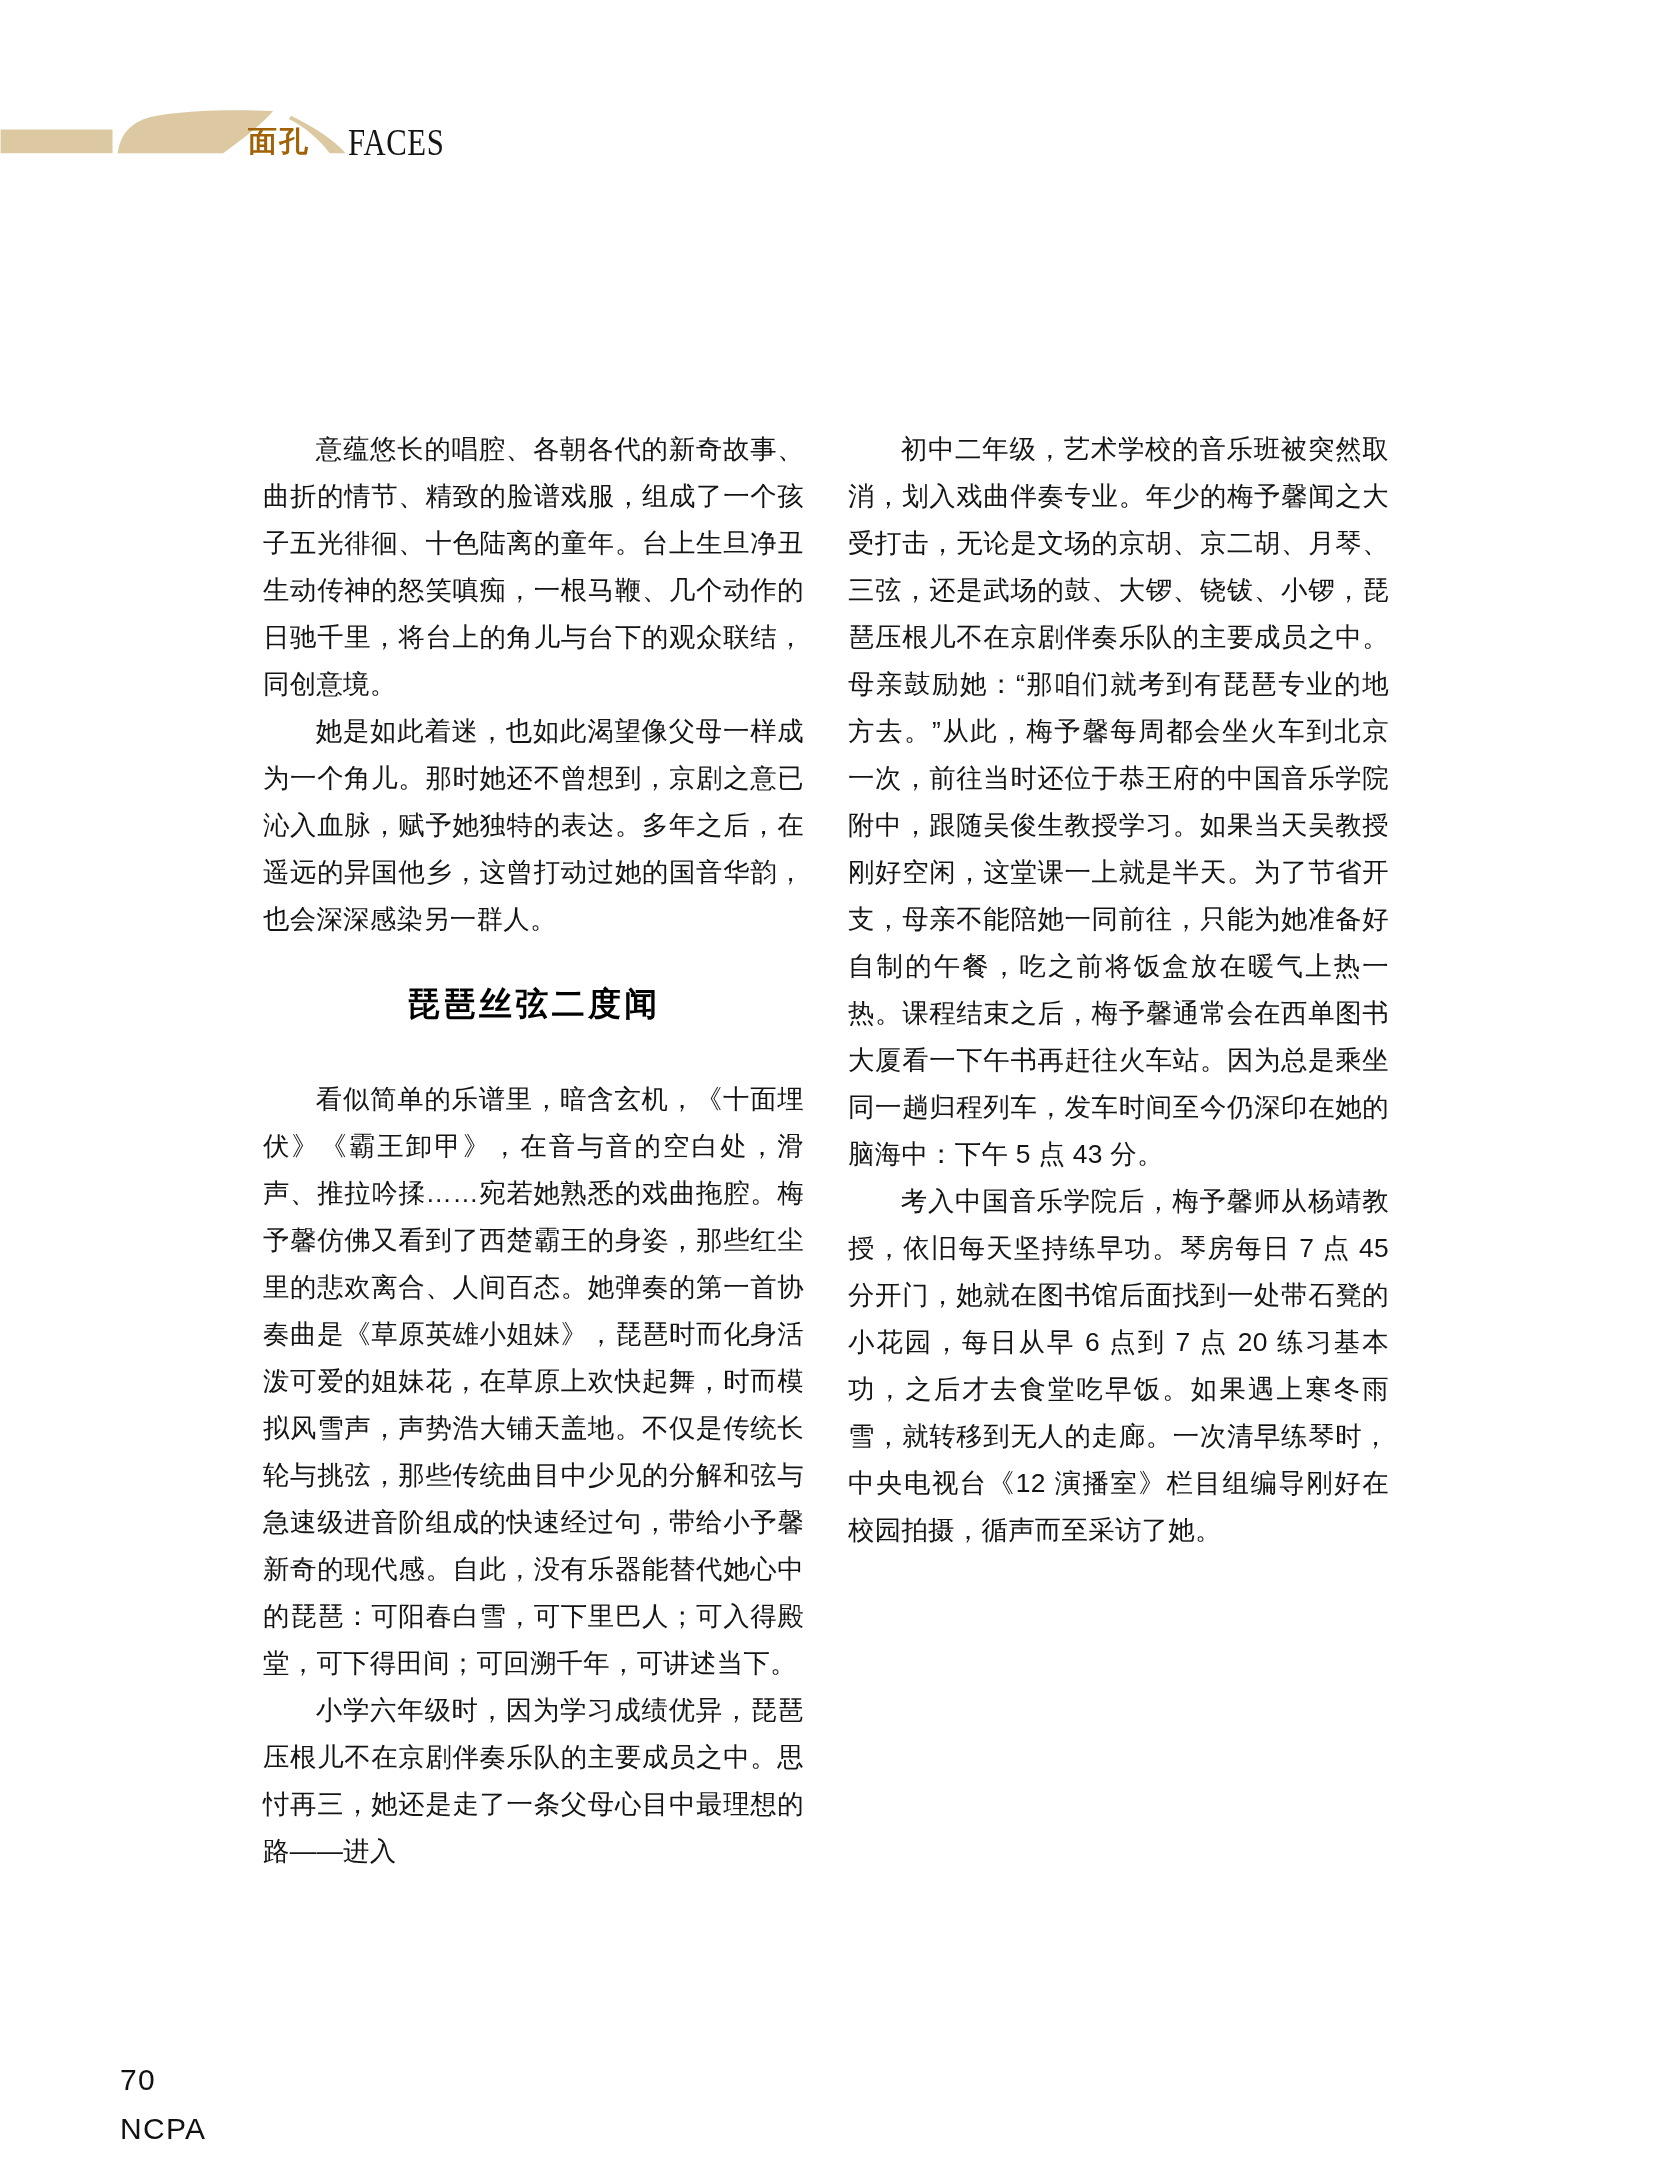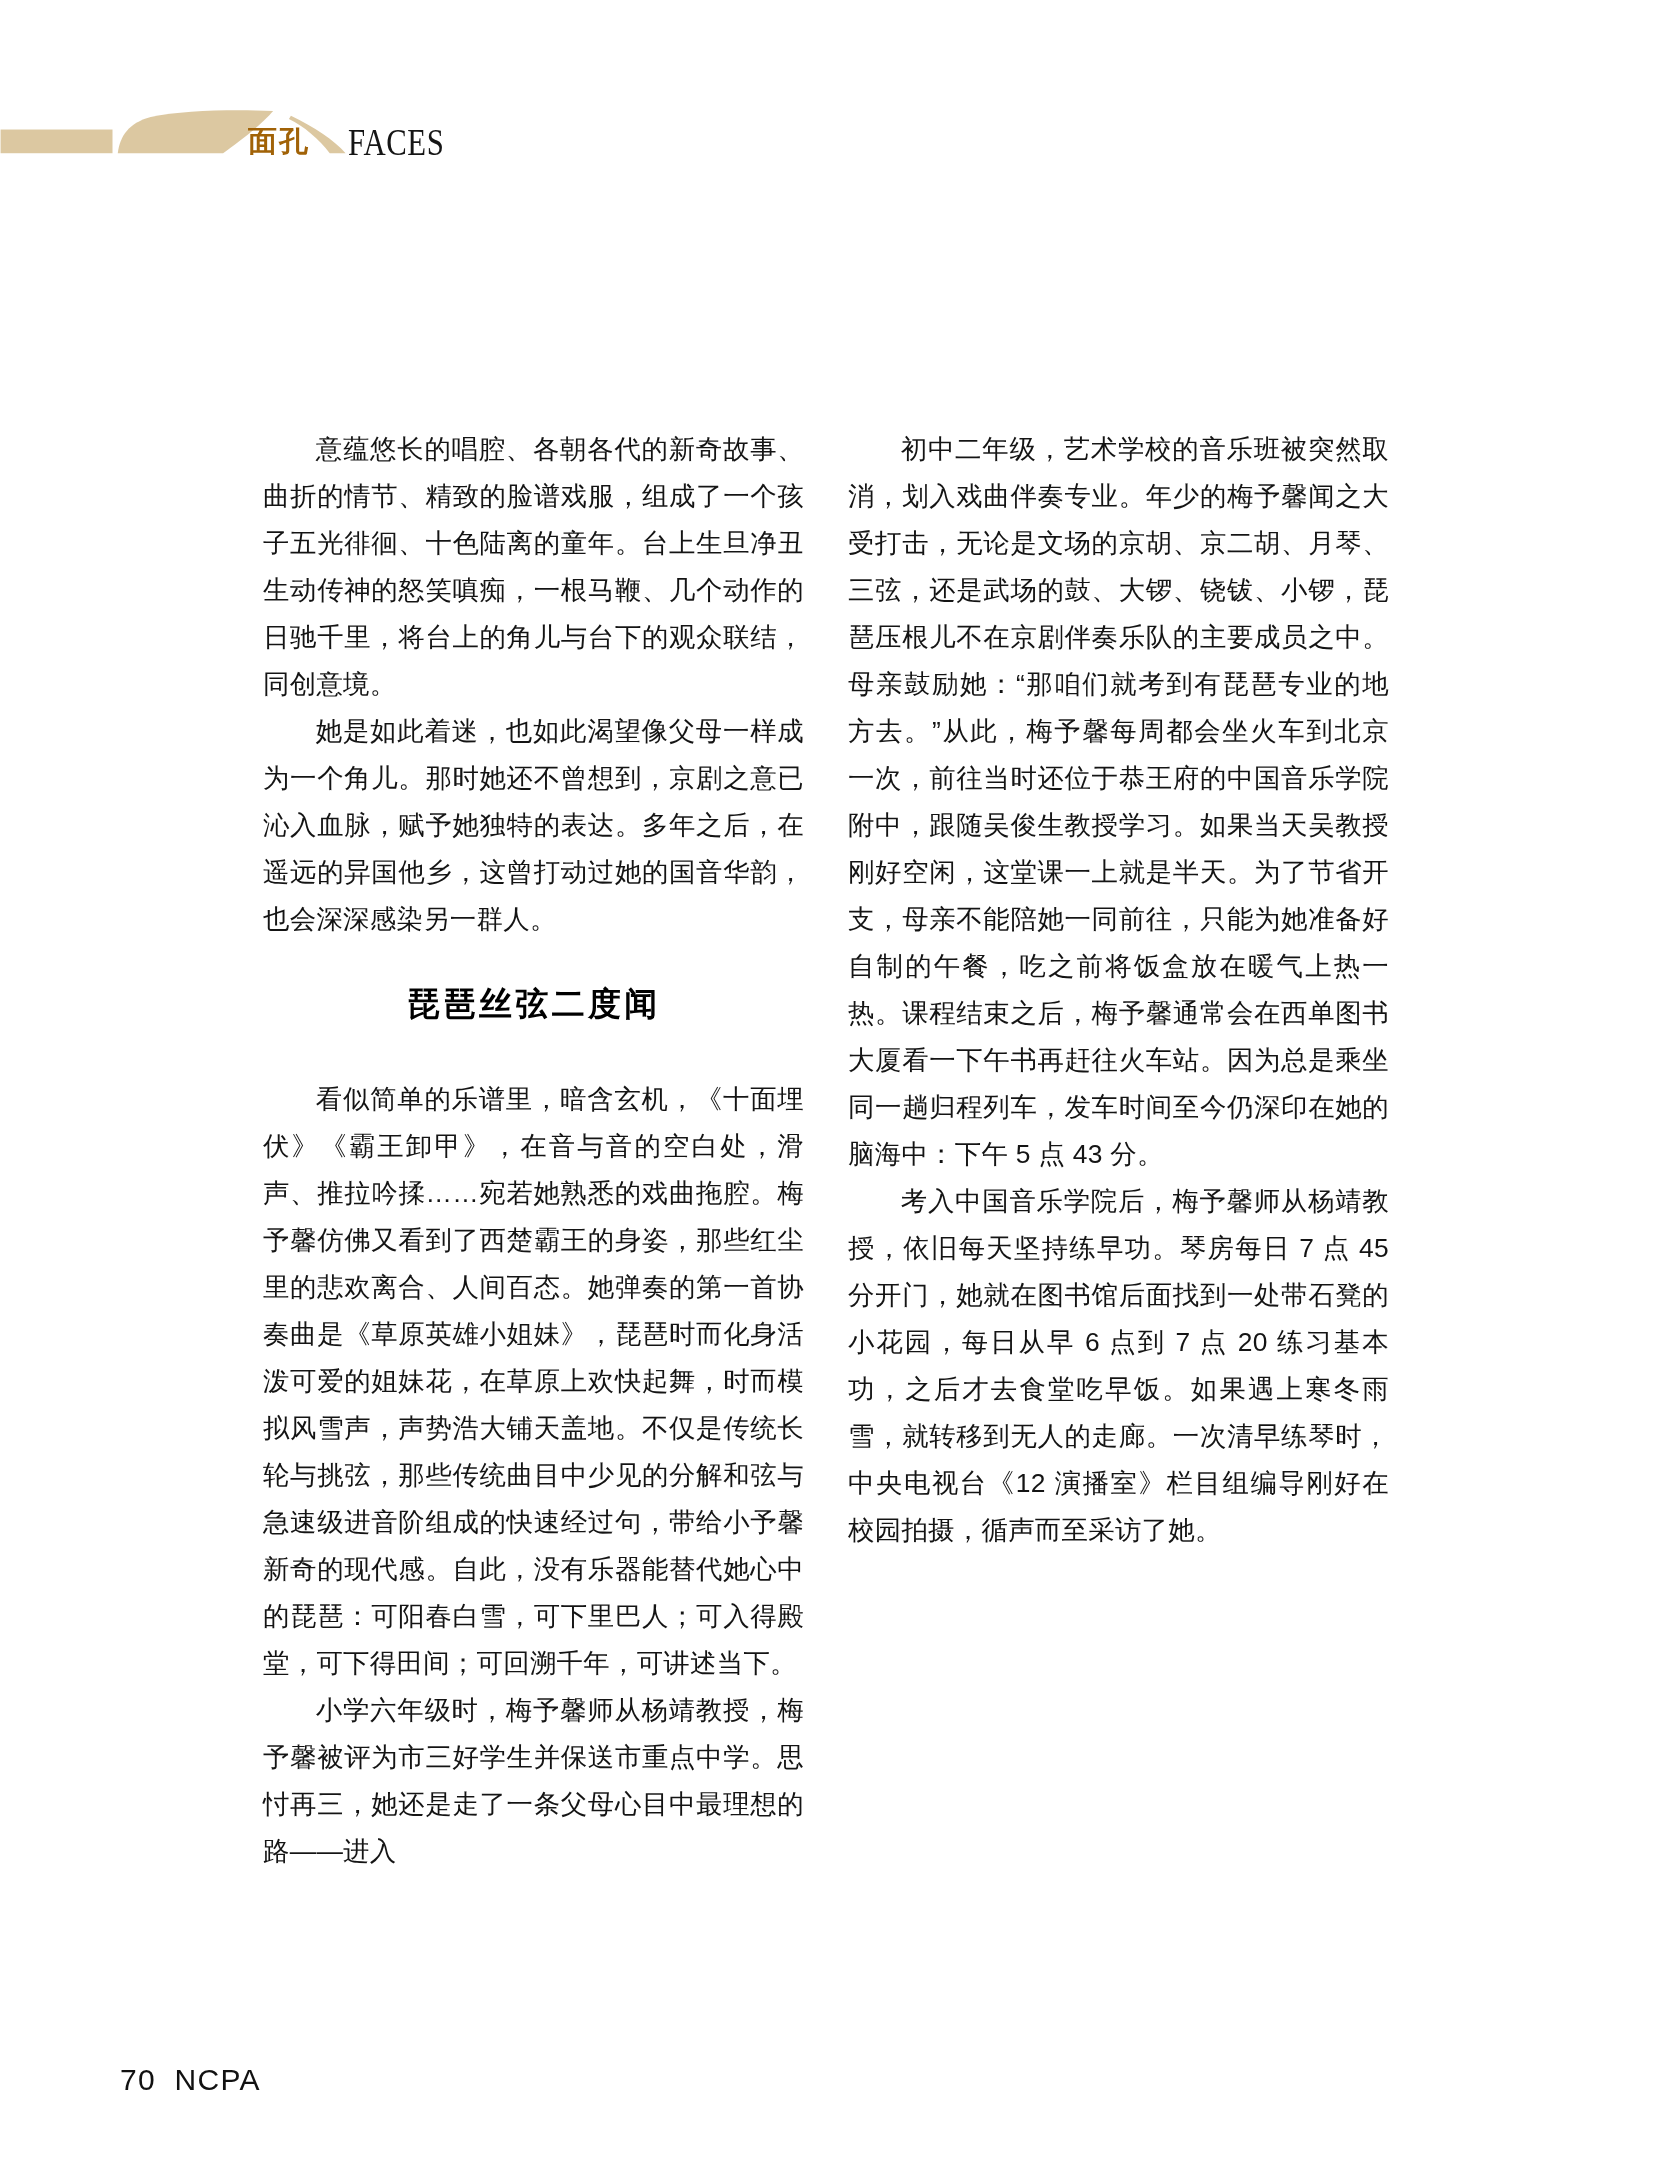--- a/index.html
+++ b/index.html
@@ -35,21 +35,21 @@
   .col p.no-indent{text-indent:0;}
   .subhead{
     font-size:33px;line-height:33px;font-weight:800;color:#000;
     letter-spacing:3.3px;margin:44px 0 56px 0;text-align:center;
   }
 
   
   .footer{
     position:absolute;left:120px;top:2065px;
     font-size:30px;line-height:30px;color:#111;
-    display:flex;gap:18.5px;letter-spacing:1.3px;white-space:nowrap;
+    display:flex;gap:18.5px;letter-spacing:1.3px;white-space:nowrap;flex-direction:column;
   }
 </style>
 </head>
 <body>
 
 <div class="page">
 
   <svg class="header-swoosh" viewBox="0 0 700 120" xmlns="http://www.w3.org/2000/svg" aria-hidden="true">
     <rect x="0" y="57" width="170" height="36" fill="#dcc8a1"></rect>
     <path d="M 178 93 C 181 68 194 47 228 38 C 270 29 330 27 388 28 L 414 29 C 396 50 362 76 338 93 Z" fill="#dcc8a1"></path>
@@ -57,21 +57,21 @@
   </svg>
 
   <div class="cn-title">面孔</div>
   <div class="en-title">FACES</div>
 
   <div class="col col-left">
     <p>意蕴悠长的唱腔、各朝各代的新奇故事、曲折的情节、精致的脸谱戏服，组成了一个孩子五光徘徊、十色陆离的童年。台上生旦净丑生动传神的怒笑嗔痴，一根马鞭、几个动作的日驰千里，将台上的角儿与台下的观众联结，同创意境。</p>
     <p>她是如此着迷，也如此渴望像父母一样成为一个角儿。那时她还不曾想到，京剧之意已沁入血脉，赋予她独特的表达。多年之后，在遥远的异国他乡，这曾打动过她的国音华韵，也会深深感染另一群人。</p>
     <h2 class="subhead">琵琶丝弦二度闻</h2>
     <p>看似简单的乐谱里，暗含玄机，《十面埋伏》《霸王卸甲》，在音与音的空白处，滑声、推拉吟揉……宛若她熟悉的戏曲拖腔。梅予馨仿佛又看到了西楚霸王的身姿，那些红尘里的悲欢离合、人间百态。她弹奏的第一首协奏曲是《草原英雄小姐妹》，琵琶时而化身活泼可爱的姐妹花，在草原上欢快起舞，时而模拟风雪声，声势浩大铺天盖地。不仅是传统长轮与挑弦，那些传统曲目中少见的分解和弦与急速级进音阶组成的快速经过句，带给小予馨新奇的现代感。自此，没有乐器能替代她心中的琵琶：可阳春白雪，可下里巴人；可入得殿堂，可下得田间；可回溯千年，可讲述当下。</p>
-    <p>小学六年级时，梅予馨师从杨靖教授，梅予馨被评为市三好学生并保送市重点中学。思忖再三，她还是走了一条父母心目中最理想的路——进入</p>
+    <p>小学六年级时，因为学习成绩优异，琵琶压根儿不在京剧伴奏乐队的主要成员之中。思忖再三，她还是走了一条父母心目中最理想的路——进入</p>
   </div>
 
   <div class="col col-right">
     <p>初中二年级，艺术学校的音乐班被突然取消，划入戏曲伴奏专业。年少的梅予馨闻之大受打击，无论是文场的京胡、京二胡、月琴、三弦，还是武场的鼓、大锣、铙钹、小锣，琵琶压根儿不在京剧伴奏乐队的主要成员之中。母亲鼓励她：“那咱们就考到有琵琶专业的地方去。”从此，梅予馨每周都会坐火车到北京一次，前往当时还位于恭王府的中国音乐学院附中，跟随吴俊生教授学习。如果当天吴教授刚好空闲，这堂课一上就是半天。为了节省开支，母亲不能陪她一同前往，只能为她准备好自制的午餐，吃之前将饭盒放在暖气上热一热。课程结束之后，梅予馨通常会在西单图书大厦看一下午书再赶往火车站。因为总是乘坐同一趟归程列车，发车时间至今仍深印在她的脑海中：下午 5 点 43 分。</p>
     <p>考入中国音乐学院后，梅予馨师从杨靖教授，依旧每天坚持练早功。琴房每日 7 点 45 分开门，她就在图书馆后面找到一处带石凳的小花园，每日从早 6 点到 7 点 20 练习基本功，之后才去食堂吃早饭。如果遇上寒冬雨雪，就转移到无人的走廊。一次清早练琴时，中央电视台《12 演播室》栏目组编导刚好在校园拍摄，循声而至采访了她。</p>
   </div>
 
   <div class="footer">
     <span>70</span>
     <span>NCPA</span>

